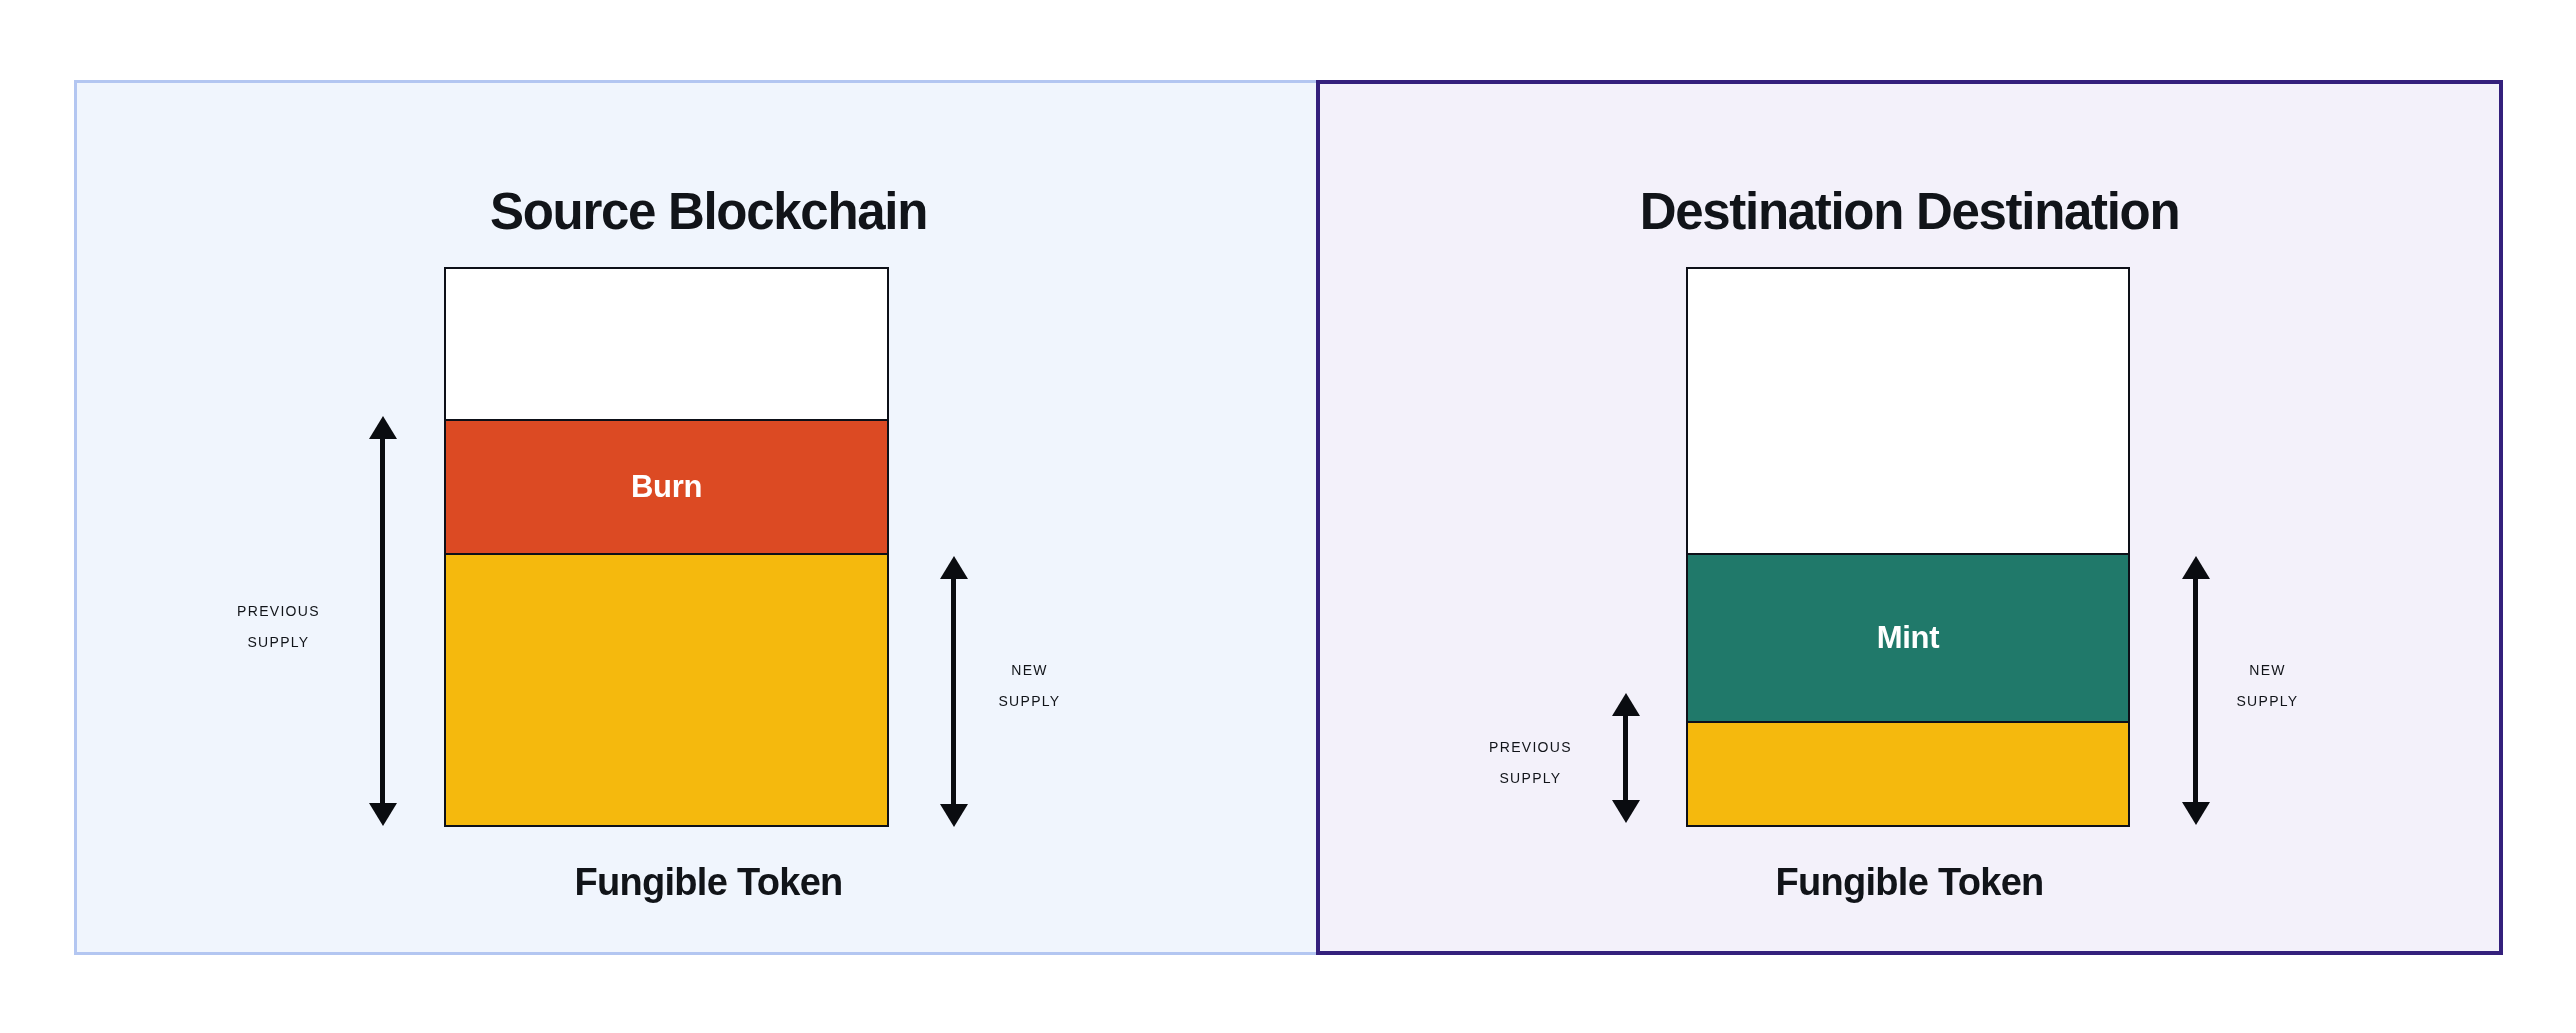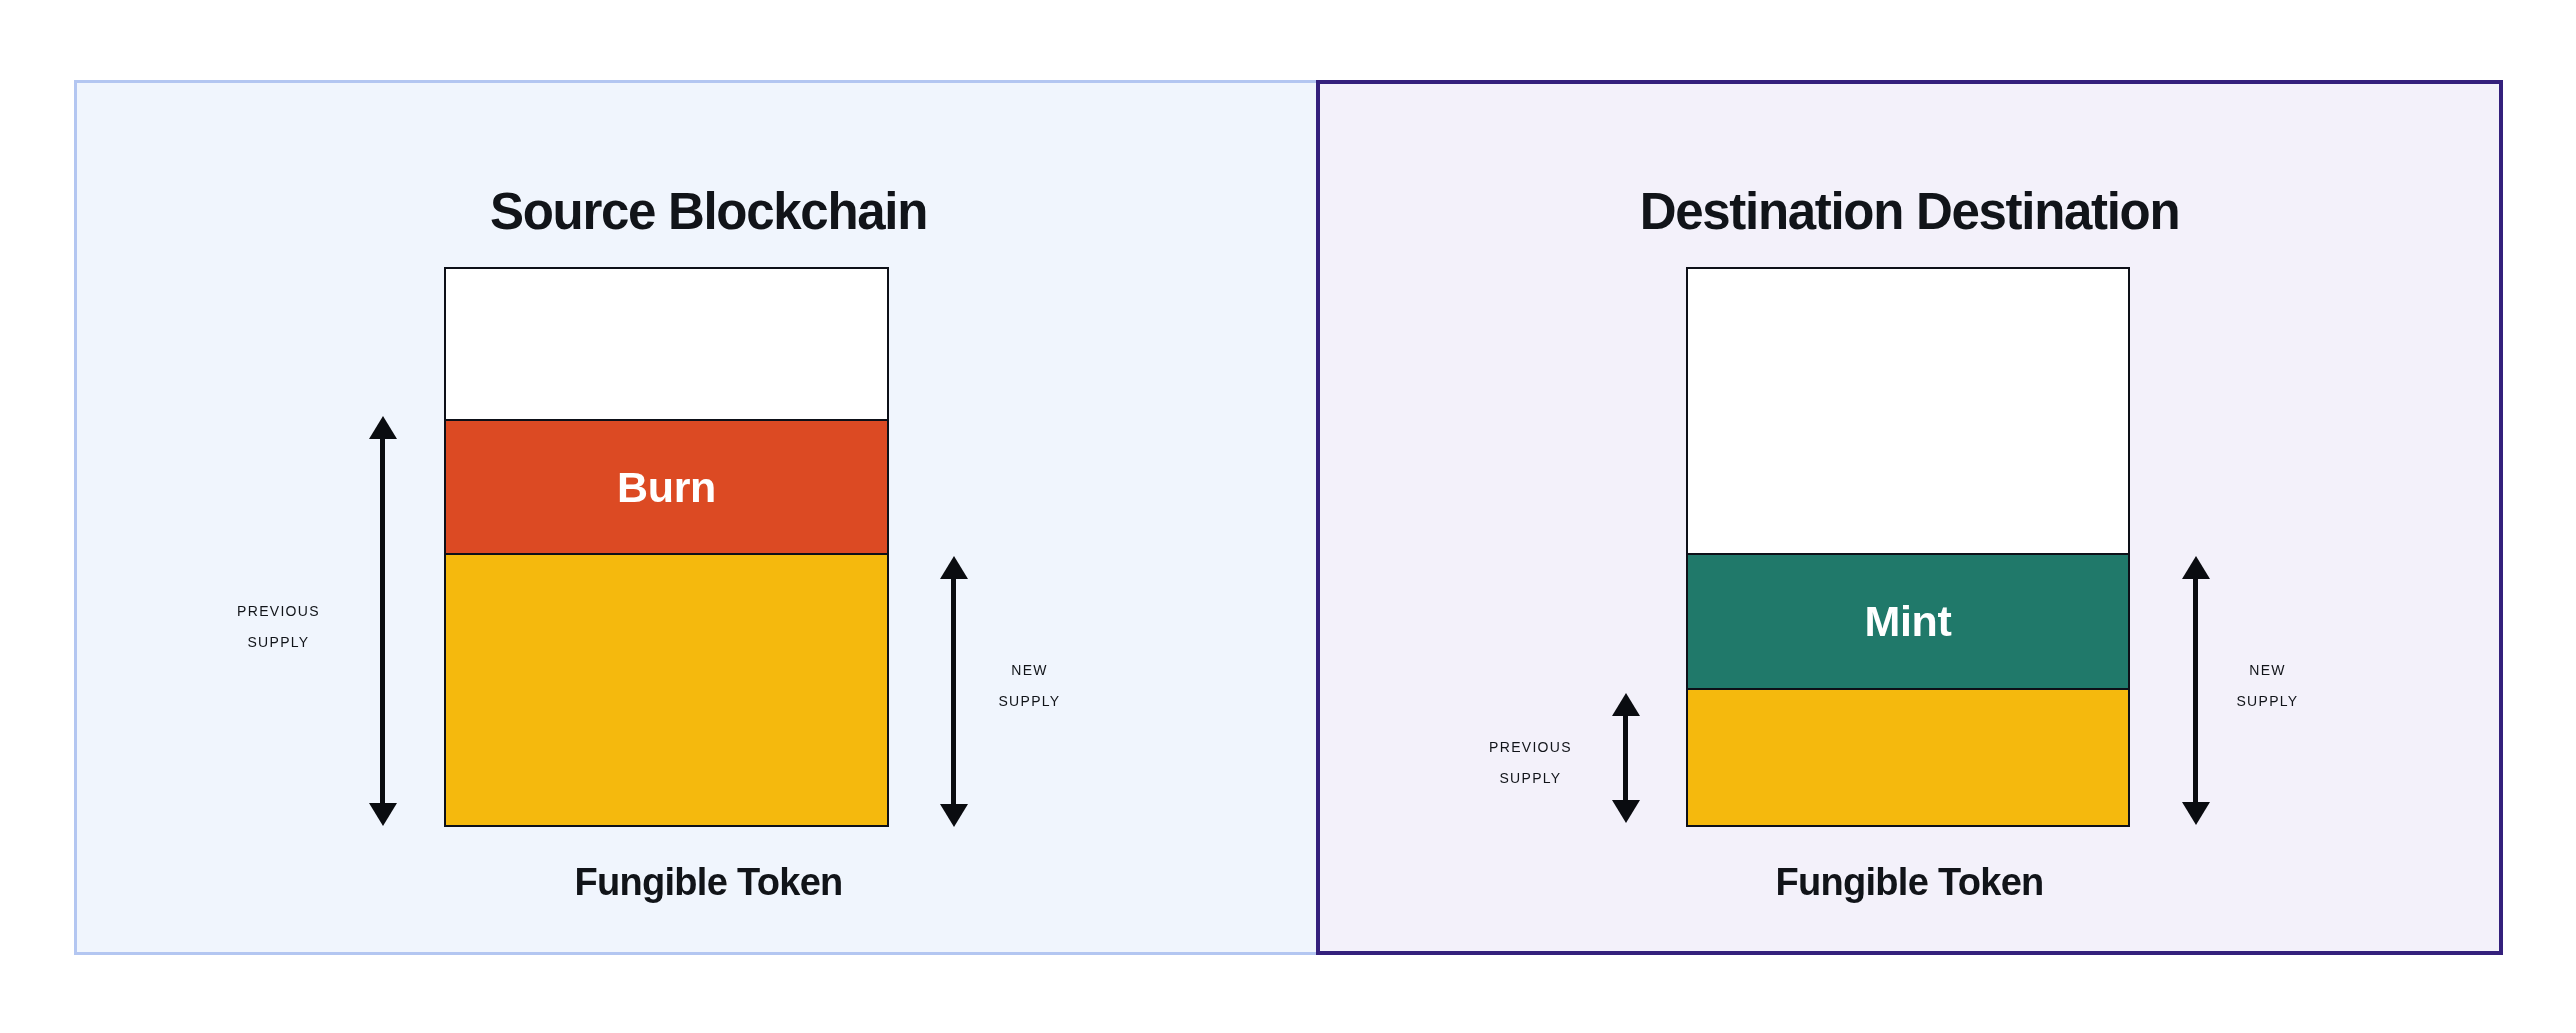--- a/index.html
+++ b/index.html
@@ -27,23 +27,23 @@
   .panel-dest  .token-bar{left:366px;top:183px;width:444px;height:560px;}
   .seg{flex:0 0 auto;box-sizing:border-box;display:flex;align-items:center;justify-content:center;}
   .seg-divider{border-top:2.6px solid var(--bar-outline,#0d1018);}
   .seg-empty{background:var(--bar-empty,#ffffff);}
   .seg-burn{background:var(--burn-color,#dc4a23);}
   .seg-mint{background:var(--mint-color,#20796a);}
   .seg-prev{background:var(--supply-color,#f5b90d);flex:1 1 auto;}
   .panel-source .seg-empty{height:150px;}
   .panel-source .seg-burn{height:134px;}
   .panel-dest .seg-empty{height:284px;}
-  .panel-dest .seg-mint{height:135px;}
+  .panel-dest .seg-mint{height:168px;}
   .seg-label{
-    font-size:43px;font-weight:700;letter-spacing:-0.3px;
+    font-size:31px;font-weight:700;letter-spacing:-0.3px;
     color:var(--label-on-fill,#ffffff);
   }
   .arrow{position:absolute;width:29px;display:flex;flex-direction:column;align-items:center;}
   .arrow-head-up{width:0;height:0;border-left:14.4px solid transparent;border-right:14.4px solid transparent;border-bottom:23.5px solid var(--arrow-color,#0a0c10);}
   .arrow-head-down{width:0;height:0;border-left:14.4px solid transparent;border-right:14.4px solid transparent;border-top:23.5px solid var(--arrow-color,#0a0c10);}
   .arrow-shaft{width:4.6px;flex:1 1 auto;background:var(--arrow-color,#0a0c10);margin-top:-2.6px;margin-bottom:-2.6px;}
   .supply-label{
     position:absolute;width:261px;text-align:center;
     font-size:14px;font-weight:400;letter-spacing:1.3px;line-height:31px;
     color:var(--text-color,#111419);white-space:nowrap;

